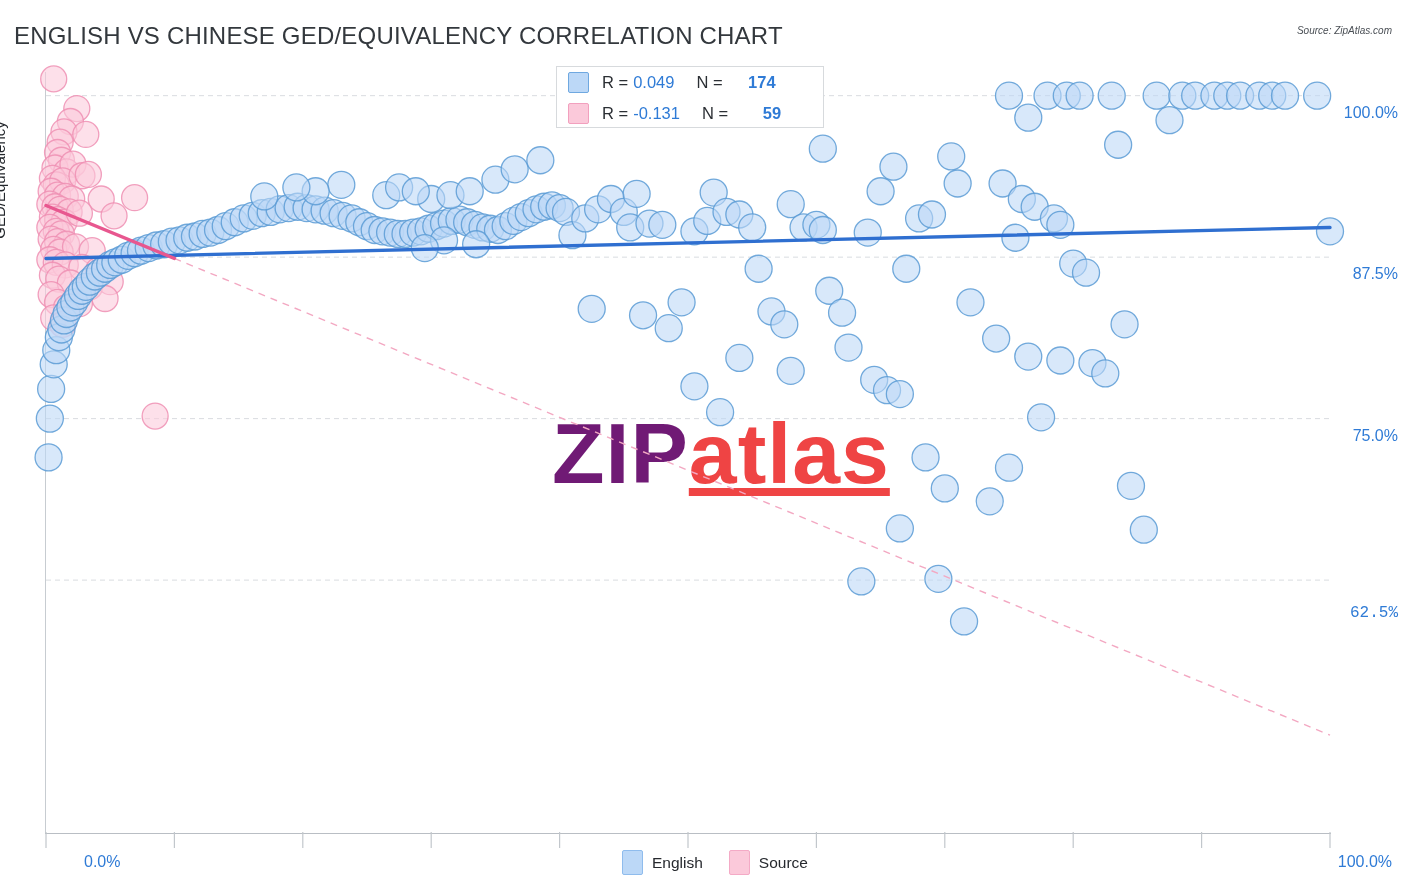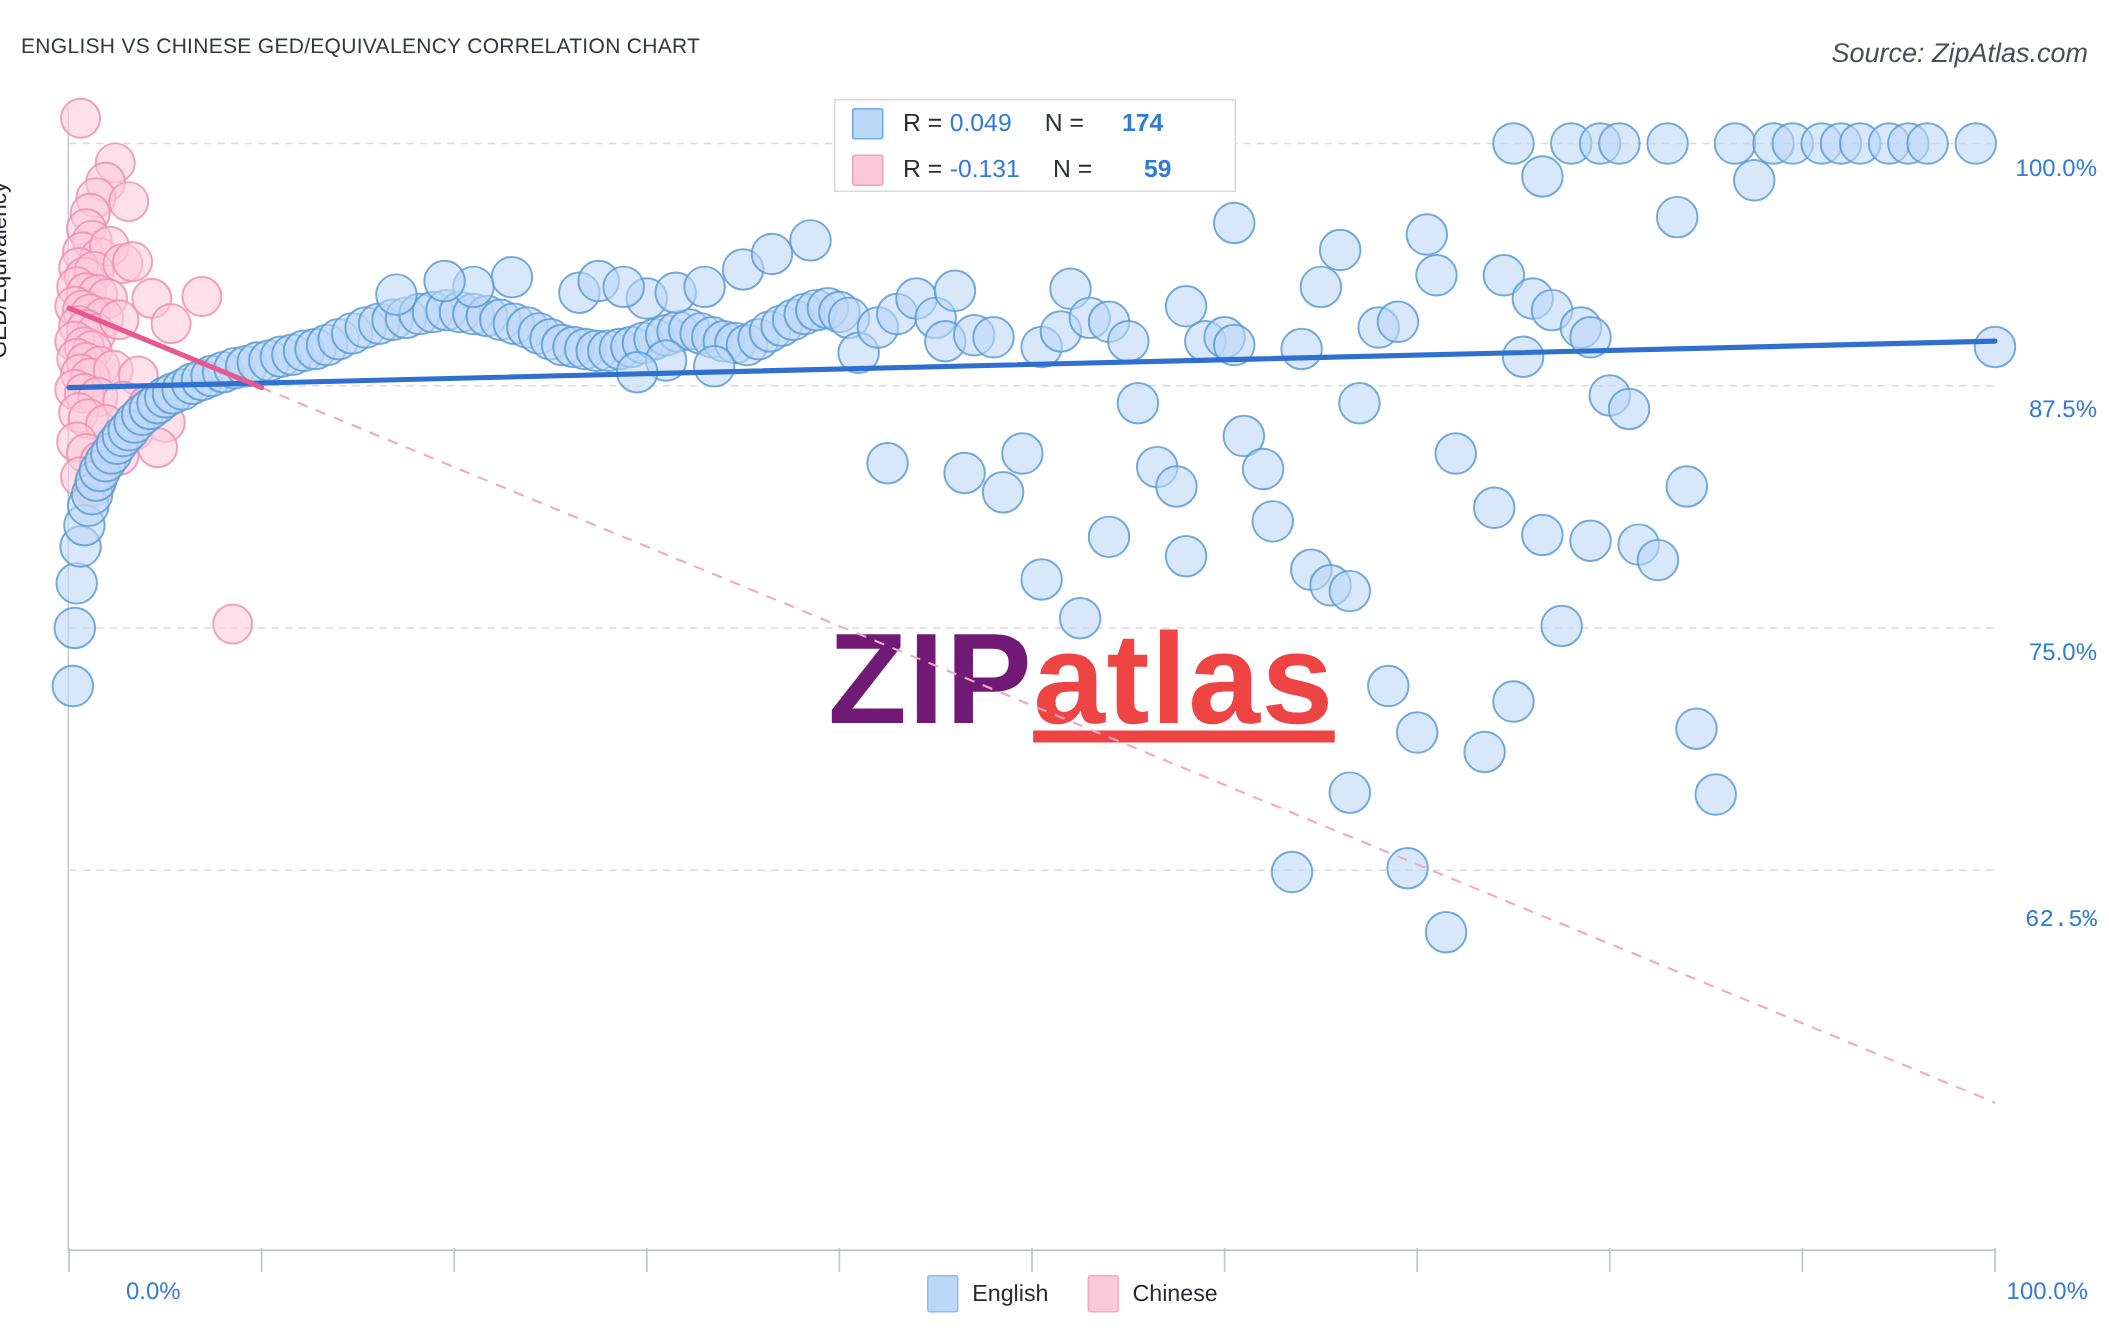--- a/index.html
+++ b/index.html
@@ -7,26 +7,26 @@
     width:1406px;height:892px;
     background:#ffffff;
     font-family:"Liberation Sans", sans-serif;
     overflow:hidden;
     position:relative;
   }
   #chart-root{position:absolute;inset:0;}
 
   .title{
     position:absolute;left:14px;top:22px;
-    font-size:14px;color:#33383d;letter-spacing:.2px;
+    font-size:24px;color:#33383d;letter-spacing:.2px;
     white-space:nowrap;
   }
   .source{
     position:absolute;right:14px;top:25px;
-    font-size:18px;color:#4a4f55;font-style:italic;
+    font-size:10px;color:#4a4f55;font-style:italic;
     white-space:nowrap;
   }
 
   .plot{position:absolute;left:46px;top:75px;width:1284px;height:757px;}
   .plot svg{position:absolute;left:0;top:0;overflow:visible;}
 
   .axis-left{position:absolute;left:45px;top:72px;width:1px;height:762px;background:#c7ccd1;}
   .axis-bottom{position:absolute;left:45px;top:833px;width:1286px;height:1px;background:#b9bec4;}
 
   .ylab{
@@ -398,17 +398,17 @@
     </div>
   </div>
 
   <div class="botleg">
     <div class="item">
       <span class="sq b"></span>
       <span>English</span>
     </div>
     <div class="item">
       <span class="sq p"></span>
-      <span>Chinese</span>
+      <span>Source</span>
     </div>
   </div>
 
 </div>
 
 </body></html>

